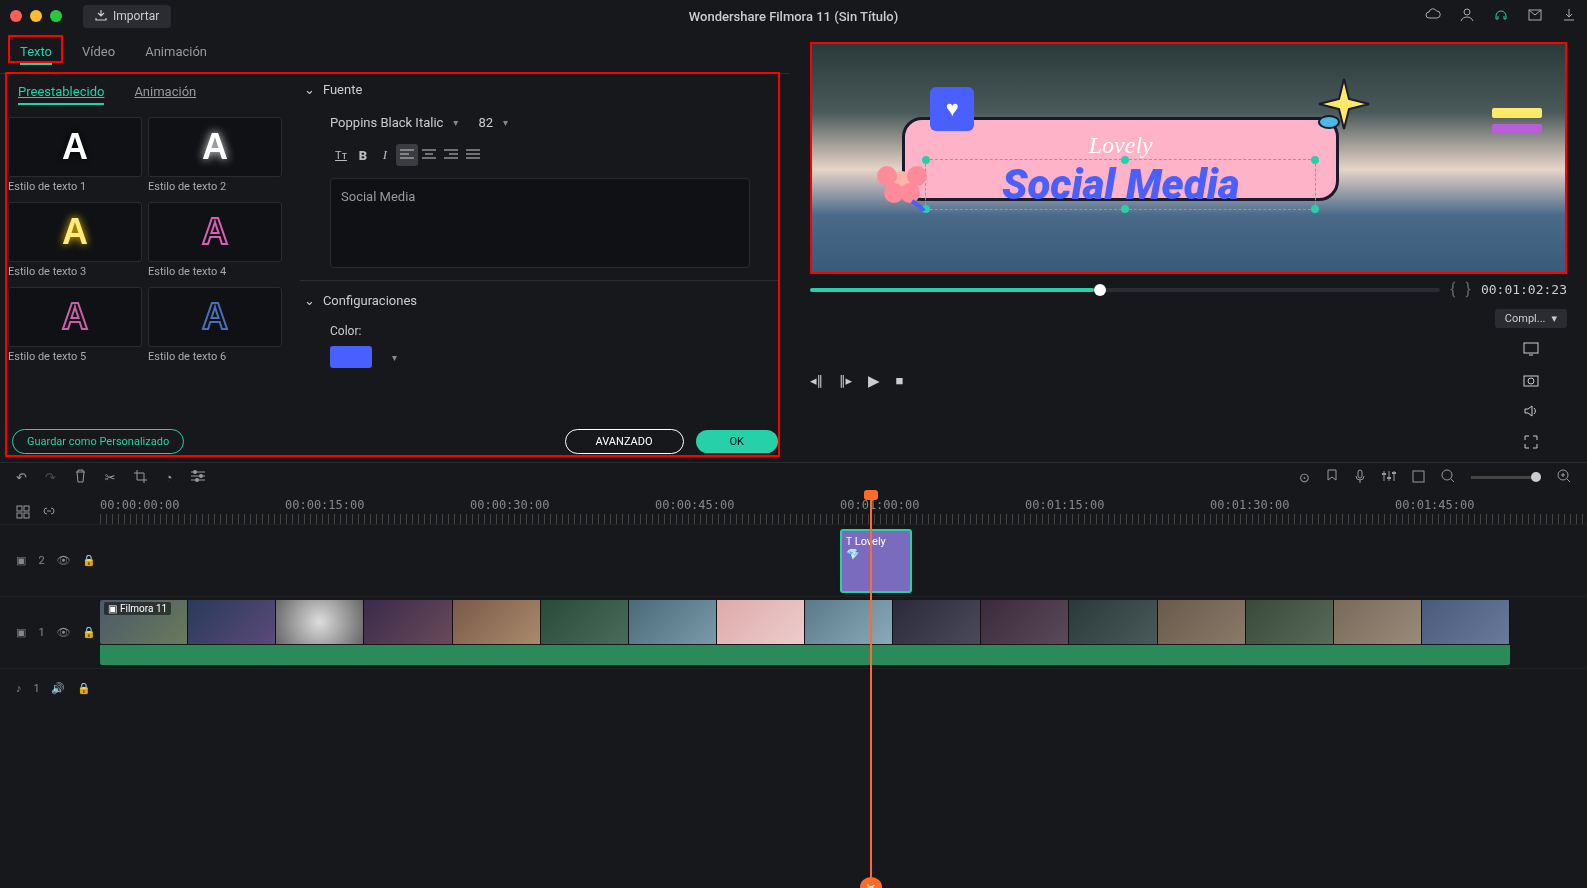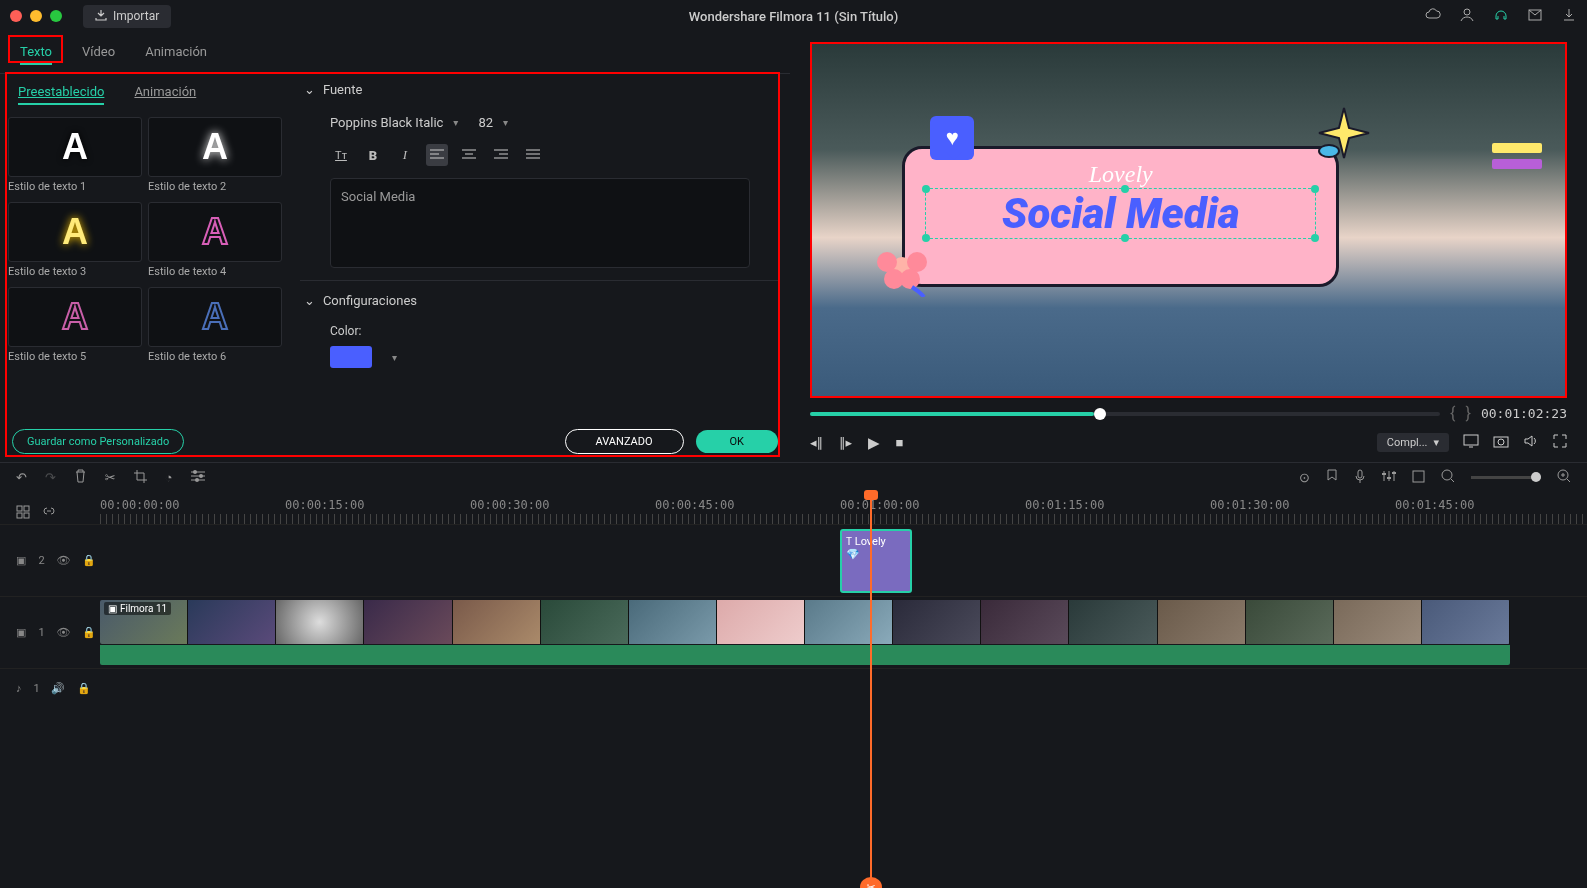--- a/index.html
+++ b/index.html
@@ -28,21 +28,21 @@
 .preset-item { cursor: pointer; }
 .preset-thumb { background: #0f1114; border: 1px solid #2a2c32; height: 60px; display: flex; align-items: center; justify-content: center; border-radius: 3px; }
 .preset-label { font-size: 11px; color: #aaa; padding: 3px 0; }
 .glyph { font-size: 36px; font-weight: 900; font-family: Arial, sans-serif; }
 .settings-col { flex: 1; padding: 0 10px; }
 .section-head { display: flex; align-items: center; gap: 8px; padding: 8px 4px; color: #ccc; cursor: pointer; }
 .chev { display: inline-block; transform: rotate(0deg); }
 .font-row { display: flex; gap: 20px; padding: 10px 30px; align-items: center; }
 .font-dd { background: transparent; border: none; color: #ccc; display: flex; align-items: center; gap: 10px; cursor: pointer; }
 .chev-down { font-size: 10px; color: #888; }
-.format-bar { display: flex; gap: 10px; padding: 4px 30px; align-items: flex-start; }
+.format-bar { display: flex; padding: 4px 30px; align-items: flex-start; }
 .fmt-btn { width: 22px; height: 22px; display: flex; align-items: center; justify-content: center; cursor: pointer; border-radius: 3px; color: #bbb; }
 .fmt-btn.active { background: #3a3c42; }
 .text-input-area { margin: 8px 30px 10px; background: #0f1114; border: 1px solid #2a2c32; border-radius: 4px; padding: 10px; min-height: 90px; }
 .text-content { color: #999; font-size: 13px; }
 .config-section { margin-top: 12px; border-top: 1px solid #2a2c32; padding-top: 4px; }
 .color-row { padding: 8px 30px; display: flex; align-items: center; gap: 20px; }
 .color-label { color: #ccc; font-size: 12px; }
 .color-swatch { width: 42px; height: 22px; background: #4a5fff; border-radius: 3px; cursor: pointer; }
 .bottom-actions { position: absolute; bottom: 8px; left: 12px; right: 12px; display: flex; align-items: center; gap: 12px; }
 .btn-pill { border-radius: 20px; padding: 5px 14px; font-size: 11px; cursor: pointer; border: 1px solid #26d0a8; }
@@ -65,21 +65,21 @@
 .color-bars { position: absolute; right: 3%; top: 28%; display: flex; flex-direction: column; gap: 6px; }
 .cbar { width: 50px; height: 10px; border-radius: 2px; }
 .timecode-row { display: flex; align-items: center; padding: 6px 0; gap: 10px; }
 .scrubber { flex: 1; height: 4px; background: #2a2c32; border-radius: 2px; position: relative; }
 .scrub-fill { position: absolute; left: 0; width: 45%; height: 100%; background: #26d0a8; border-radius: 2px; }
 .scrub-thumb { position: absolute; left: 45%; top: -4px; width: 12px; height: 12px; background: #fff; border-radius: 50%; cursor: pointer; }
 .braces { color: #666; font-size: 16px; cursor: pointer; }
 .timecode { color: #ccc; font-family: monospace; font-size: 13px; }
 .playback-row { display: flex; align-items: center; padding: 4px 0 10px; gap: 16px; }
 .play-btn { color: #ccc; cursor: pointer; }
-.playback-right { margin-left: auto; display: flex; gap: 14px; align-items: center; }
+.playback-right { margin-left: auto; display: flex; gap: 14px; align-items: center; flex-direction: column; }
 .quality-dd { background: #2a2c32; color: #ccc; padding: 3px 10px; border-radius: 3px; font-size: 11px; display: flex; gap: 6px; align-items: center; cursor: pointer; }
 .timeline-toolbar { height: 30px; display: flex; align-items: center; padding: 0 16px; gap: 18px; border-top: 1px solid #2a2c32; }
 .tl-tool { color: #999; cursor: pointer; }
 .tl-right { margin-left: auto; display: flex; gap: 16px; align-items: center; }
 .zoom-slider { width: 70px; height: 3px; background: #444; position: relative; }
 .zoom-thumb { position: absolute; right: 0; top: -4px; width: 10px; height: 10px; background: #ccc; border-radius: 50%; cursor: pointer; }
 .timeline-area { position: relative; height: 395px; background: #16181c; }
 .time-ruler { height: 32px; display: flex; position: relative; margin-left: 100px; }
 .ruler-mark { position: absolute; top: 6px; font-size: 12px; color: #888; font-family: monospace; }
 .ruler-ticks { position: absolute; bottom: 0; left: 0; right: 0; height: 10px; background-image: repeating-linear-gradient(90deg, #444 0, #444 1px, transparent 1px, transparent 6px); }

